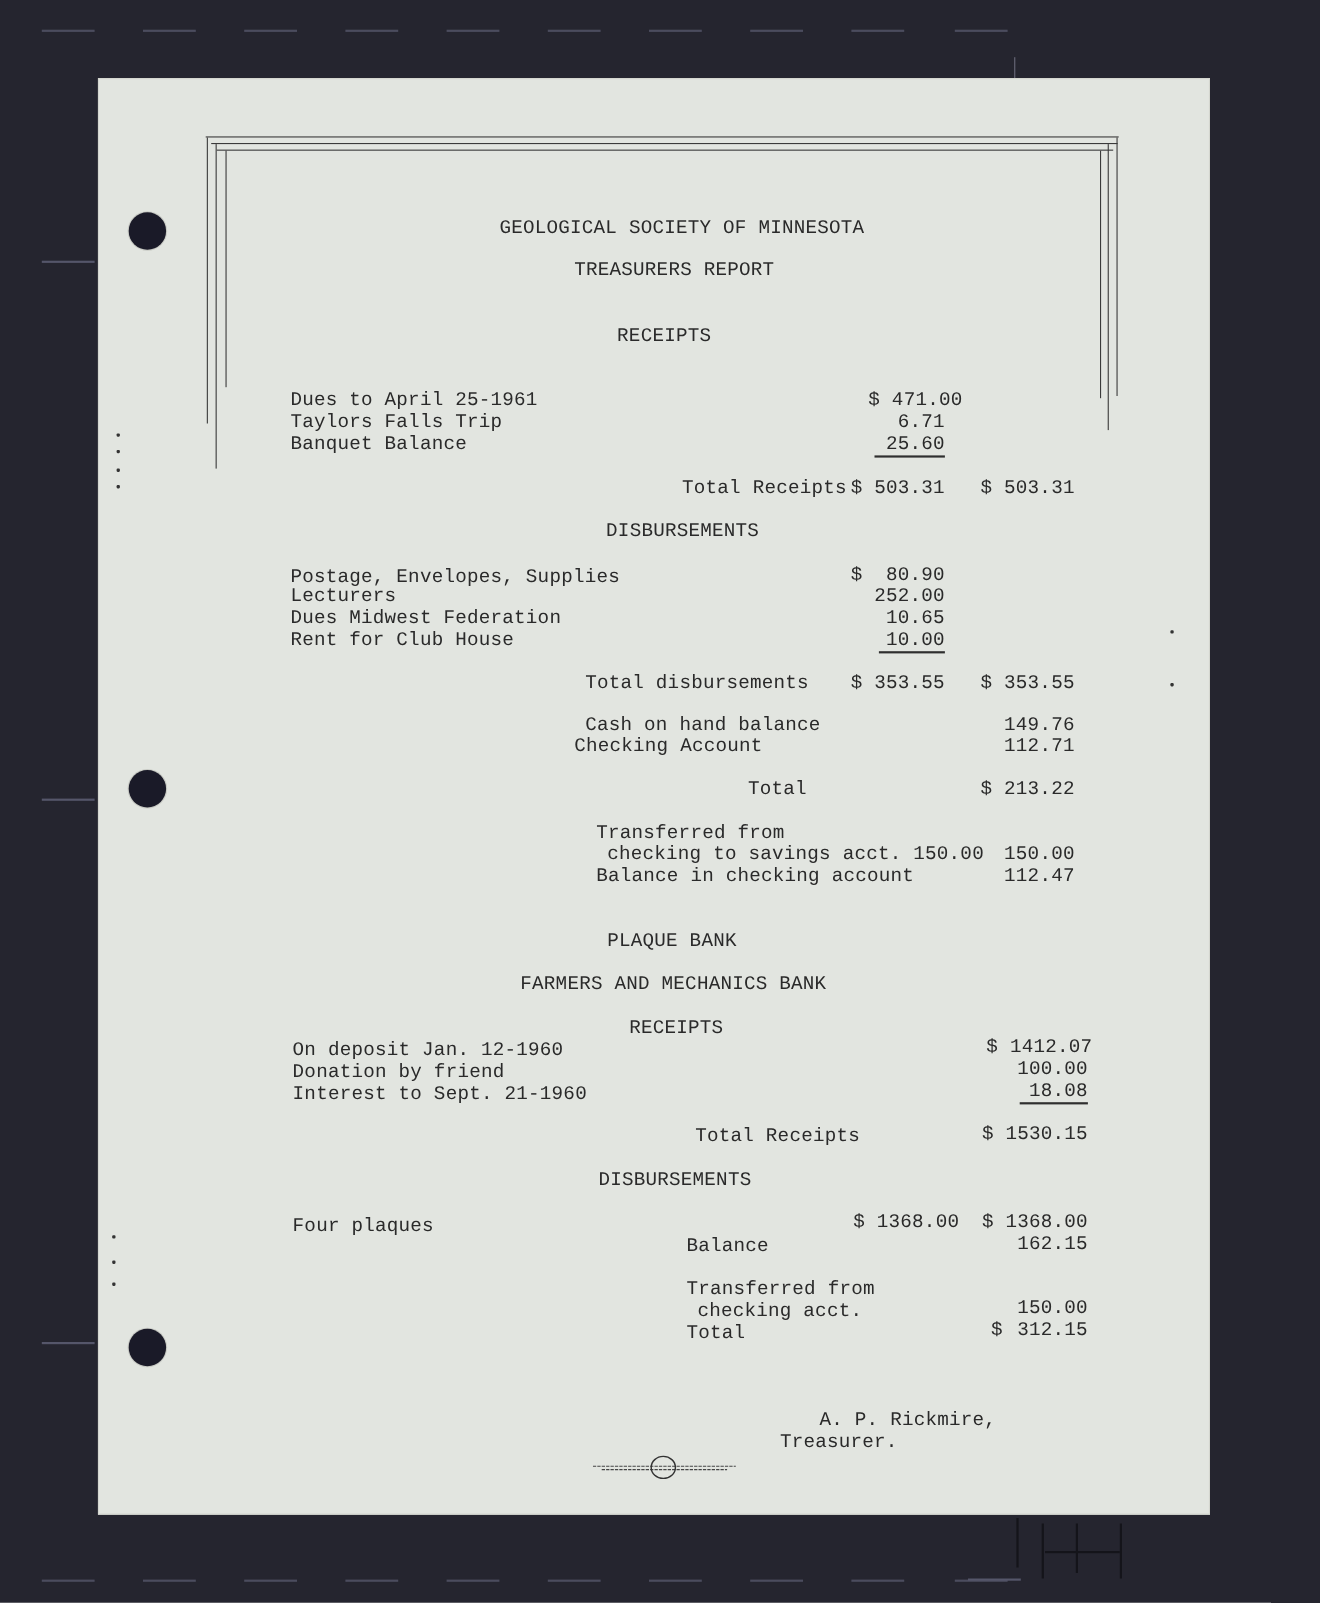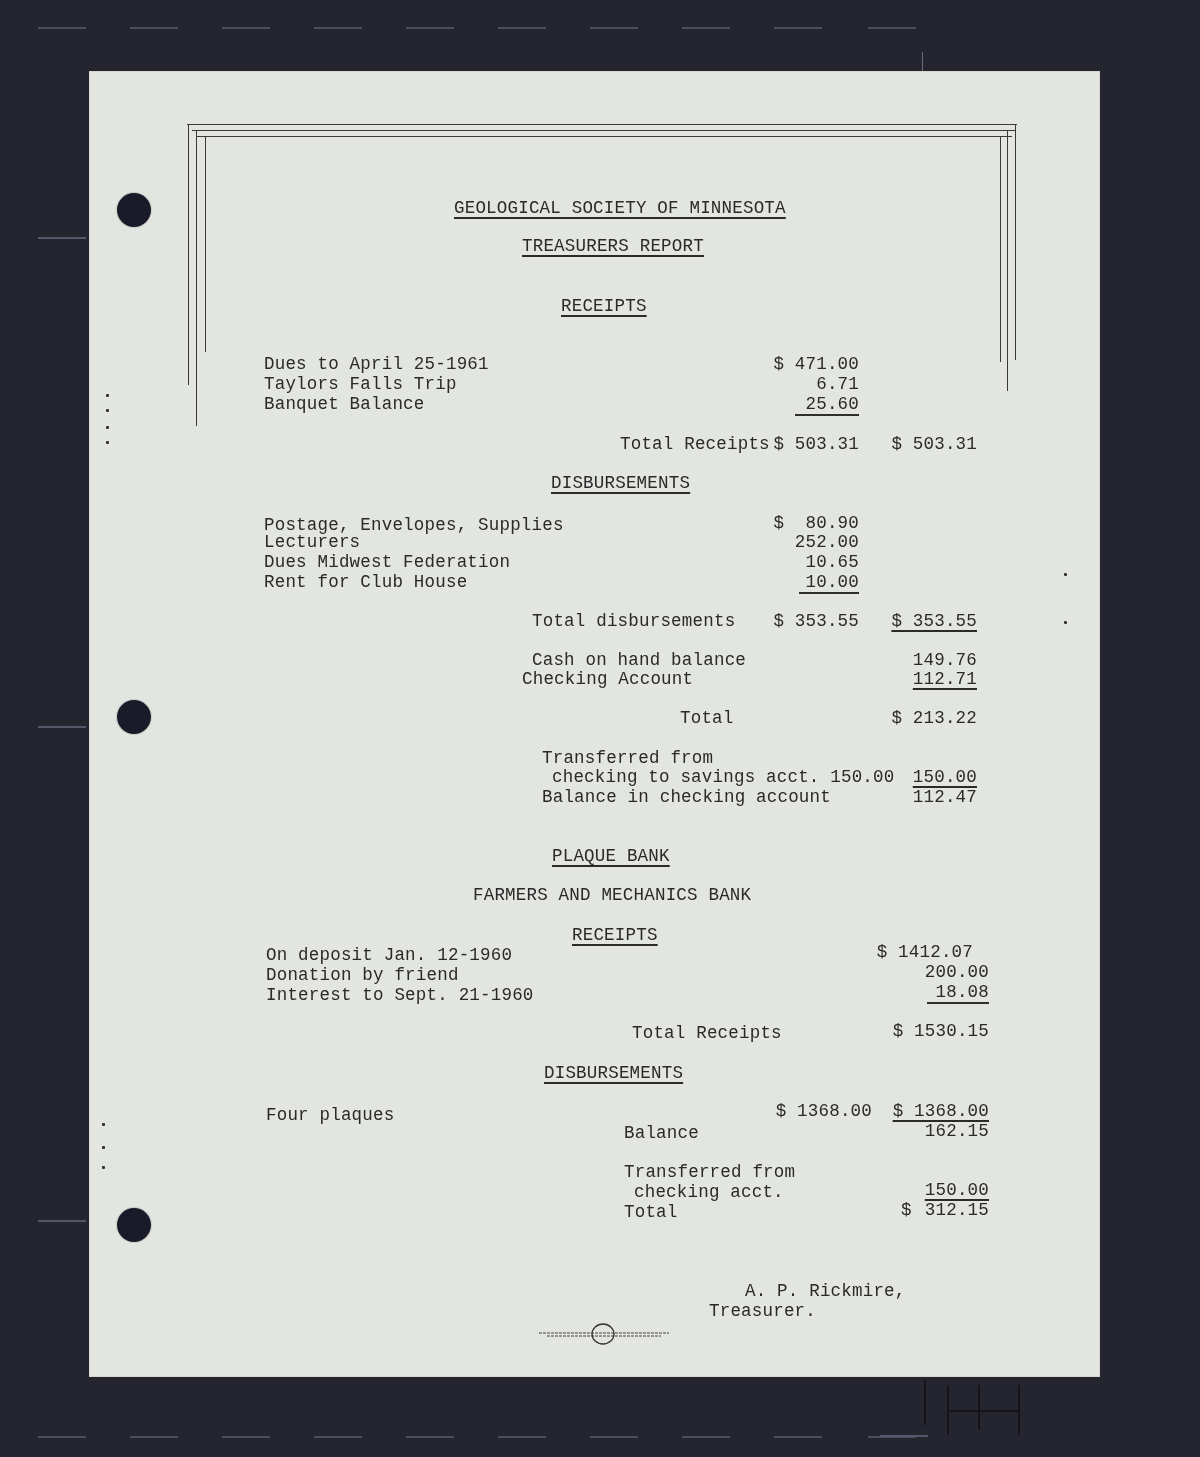--- a/index.html
+++ b/index.html
@@ -21,21 +21,21 @@
     .hole {
       position:absolute; width:34px; height:34px; border-radius:50%;
       background:#1a1a28; box-shadow:0 0 0 1px #c8cac4;
     }
     .edge-dot { position:absolute; width:3px; height:3px; background:#333; border-radius:1px; }
     .frame-line { position:absolute; background:#3a3a3a; }
     .t {
       position:absolute; font-size:17.5px; line-height:20px; white-space:pre;
       letter-spacing:0.2px;
     }
-    .u { text-decoration:underline; text-decoration-thickness:2px; text-underline-offset:4px; }
+    .u { text-decoration-thickness:2px; text-underline-offset:4px; }
     .r { text-align:right; }
     .rule { position:absolute; height:2px; background:#2f2f2f; }
   </style>
 </head>
 <body>
 
 <div class="tick-row" style="top:27px;">
   <div class="tick" style="left:38px"></div>
     <div class="tick" style="left:130px"></div>
   <div class="tick" style="left:222px"></div>
@@ -96,21 +96,21 @@
     <div class="frame-line" style="left:911px;top:66px;width:1px;height:225px"></div>
     <div class="frame-line" style="left:918px;top:60px;width:1px;height:260px"></div>
     <div class="frame-line" style="left:926px;top:54px;width:1px;height:235px"></div>
   </div>
 
   <div class="t u" style="left:365px;top:127px">GEOLOGICAL SOCIETY OF MINNESOTA</div>
   <div class="t u" style="left:433px;top:165px">TREASURERS REPORT</div>
   <div class="t u" style="left:472px;top:225px">RECEIPTS</div>
 
   <div class="t" style="left:175px;top:283px">Dues to April 25-1961</div>
-  <div class="t r" style="left:670px;top:283px;width:100px">$ 471.00</div>
+  <div class="t r" style="left:686px;top:283px;width:100px">$ 471.00</div>
   <div class="t" style="left:175px;top:303px">Taylors Falls Trip</div>
   <div class="t r" style="left:670px;top:303px;width:100px">6.71</div>
   <div class="t" style="left:175px;top:323px">Banquet Balance</div>
   <div class="t r" style="left:670px;top:323px;width:100px">25.60</div>
   <div class="rule" style="left:706px;top:343px;width:64px"></div>
 
   <div class="t" style="left:531px;top:363px">Total Receipts</div>
   <div class="t r" style="left:670px;top:363px;width:100px">$ 503.31</div>
   <div class="t r" style="left:788px;top:363px;width:100px">$ 503.31</div>
 
@@ -142,23 +142,23 @@
   <div class="t" style="left:463px;top:696px">checking to savings acct. 150.00</div>
   <div class="t r u" style="left:788px;top:696px;width:100px">150.00</div>
   <div class="t" style="left:453px;top:716px">Balance in checking account</div>
   <div class="t r" style="left:788px;top:716px;width:100px">112.47</div>
 
   <div class="t u" style="left:463px;top:775px">PLAQUE BANK</div>
   <div class="t" style="left:384px;top:814px">FARMERS AND MECHANICS BANK</div>
   <div class="t u" style="left:483px;top:854px">RECEIPTS</div>
 
   <div class="t" style="left:177px;top:874px">On deposit Jan. 12-1960</div>
-  <div class="t r" style="left:764px;top:871px;width:120px">$ 1412.07</div>
+  <div class="t r" style="left:784px;top:871px;width:120px">$ 1412.07</div>
   <div class="t" style="left:177px;top:894px">Donation by friend</div>
-  <div class="t r" style="left:780px;top:891px;width:120px">200.00</div>
+  <div class="t r" style="left:780px;top:891px;width:120px">100.00</div>
   <div class="t" style="left:177px;top:914px">Interest to Sept. 21-1960</div>
   <div class="t r" style="left:780px;top:911px;width:120px">18.08</div>
   <div class="rule" style="left:838px;top:931px;width:62px"></div>
 
   <div class="t" style="left:543px;top:952px">Total Receipts</div>
   <div class="t r" style="left:780px;top:950px;width:120px">$ 1530.15</div>
 
   <div class="t u" style="left:455px;top:992px">DISBURSEMENTS</div>
 
   <div class="t" style="left:177px;top:1034px">Four plaques</div>

